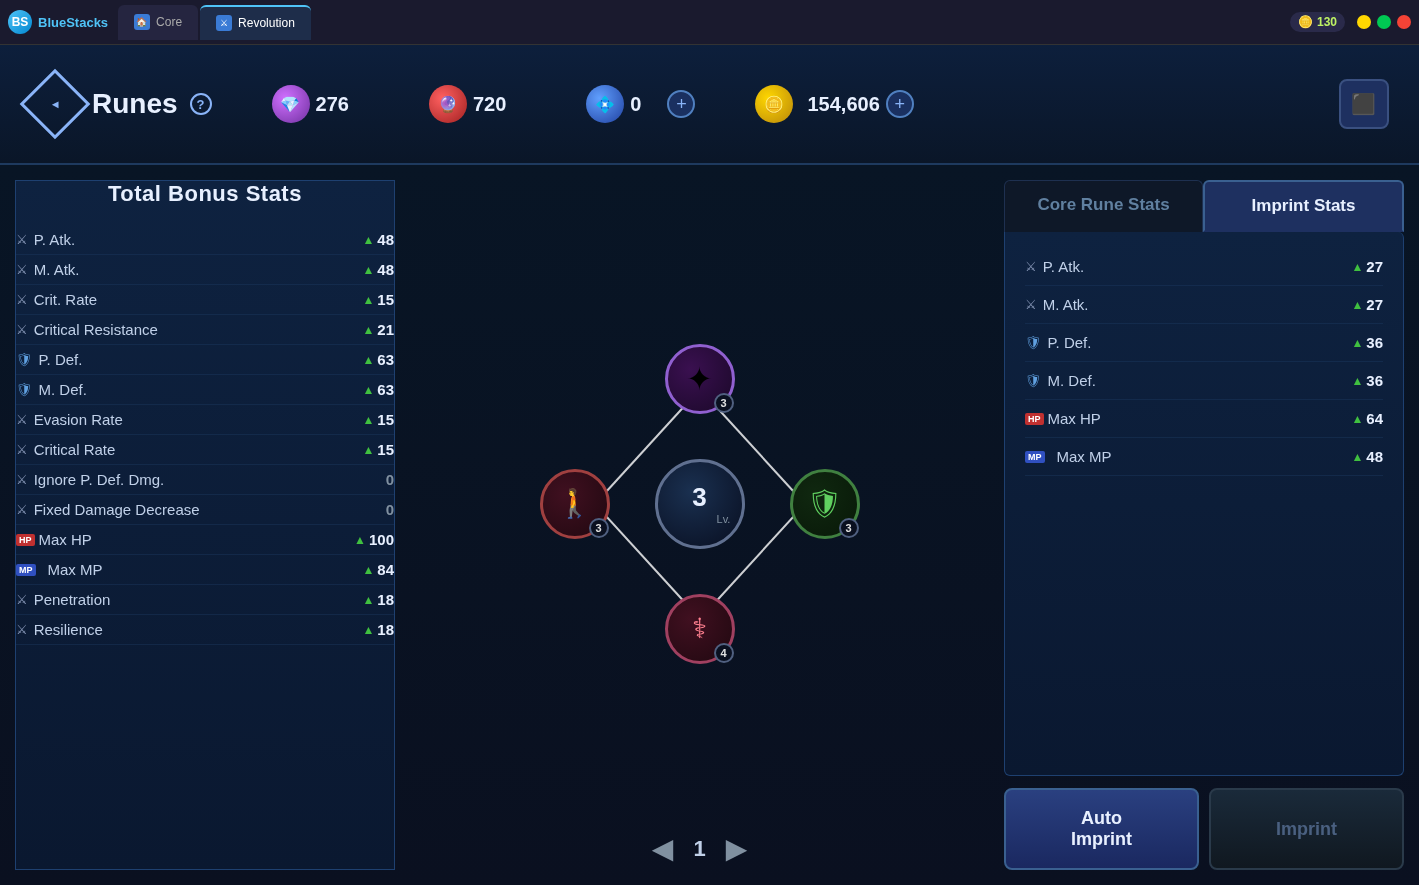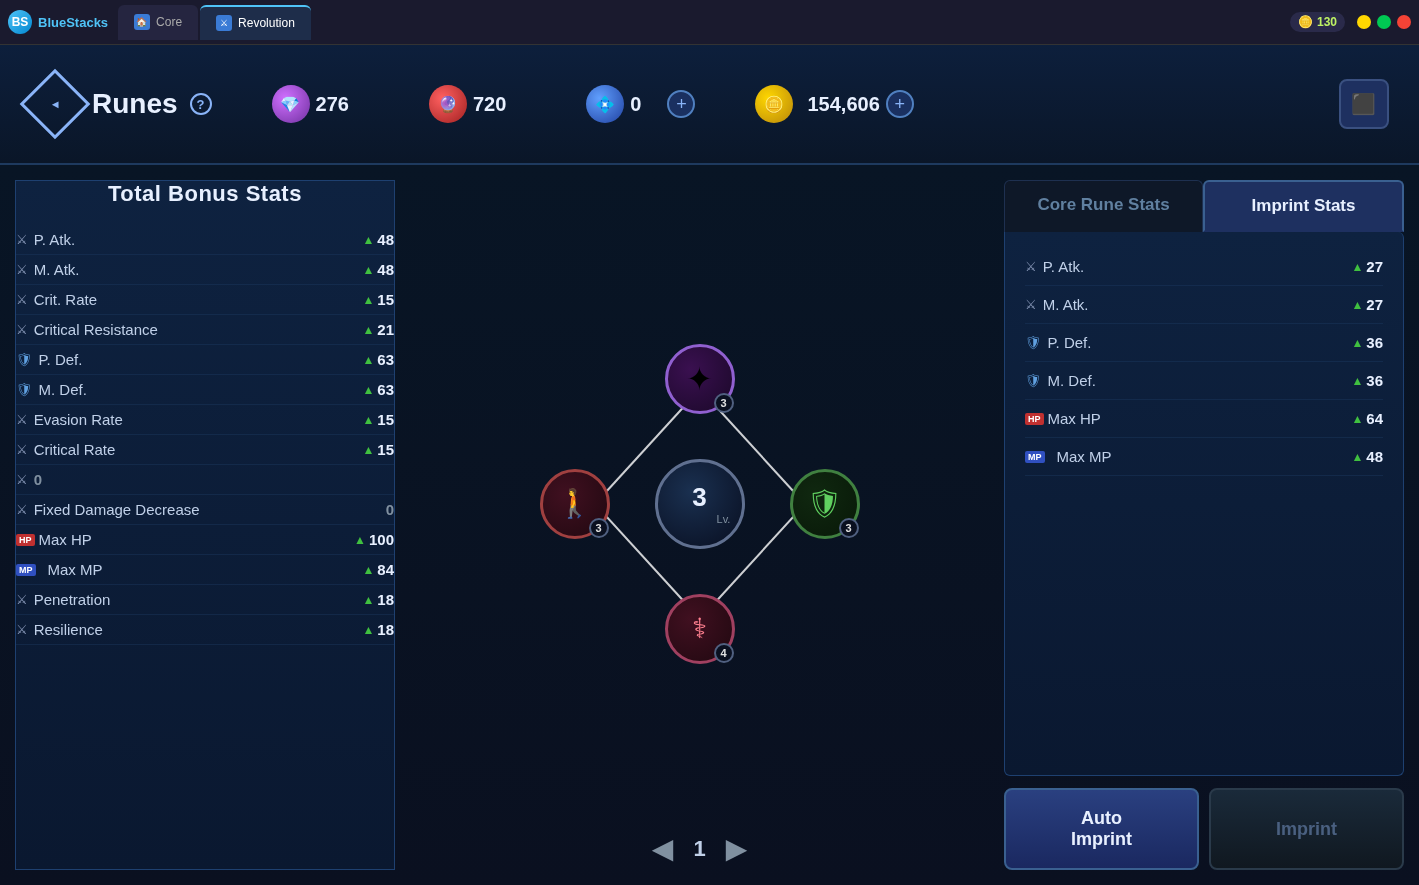--- a/index.html
+++ b/index.html
@@ -499,20 +499,21 @@
       <span class="stat-name">Evasion Rate</span>
       <span class="stat-value"><span class="stat-arrow-up">▲</span>15</span>
     </div>
     <div class="stat-row">
       <span class="stat-cross">⚔</span>
       <span class="stat-name">Critical Rate</span>
       <span class="stat-value"><span class="stat-arrow-up">▲</span>15</span>
     </div>
     <div class="stat-row">
       <span class="stat-cross">⚔</span>
+      <span class="stat-name">Ignore P. Def. Dmg.</span>
       <span class="stat-value stat-zero">0</span>
     </div>
     <div class="stat-row">
       <span class="stat-cross">⚔</span>
       <span class="stat-name">Fixed Damage Decrease</span>
       <span class="stat-value stat-zero">0</span>
     </div>
     <div class="stat-row">
       <span class="hp-label">HP</span>
       <span class="stat-name">Max HP</span>

